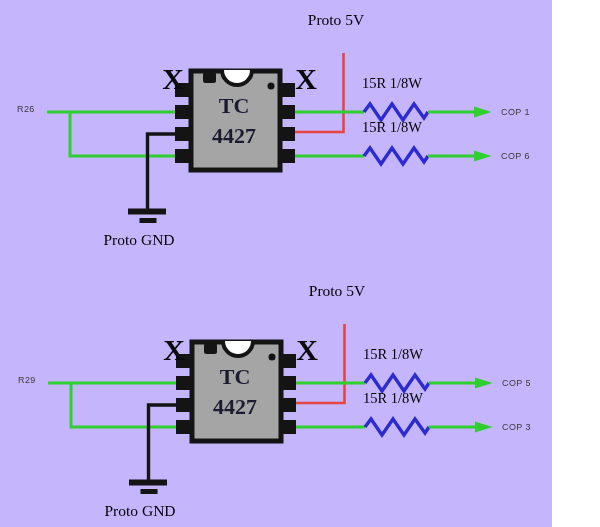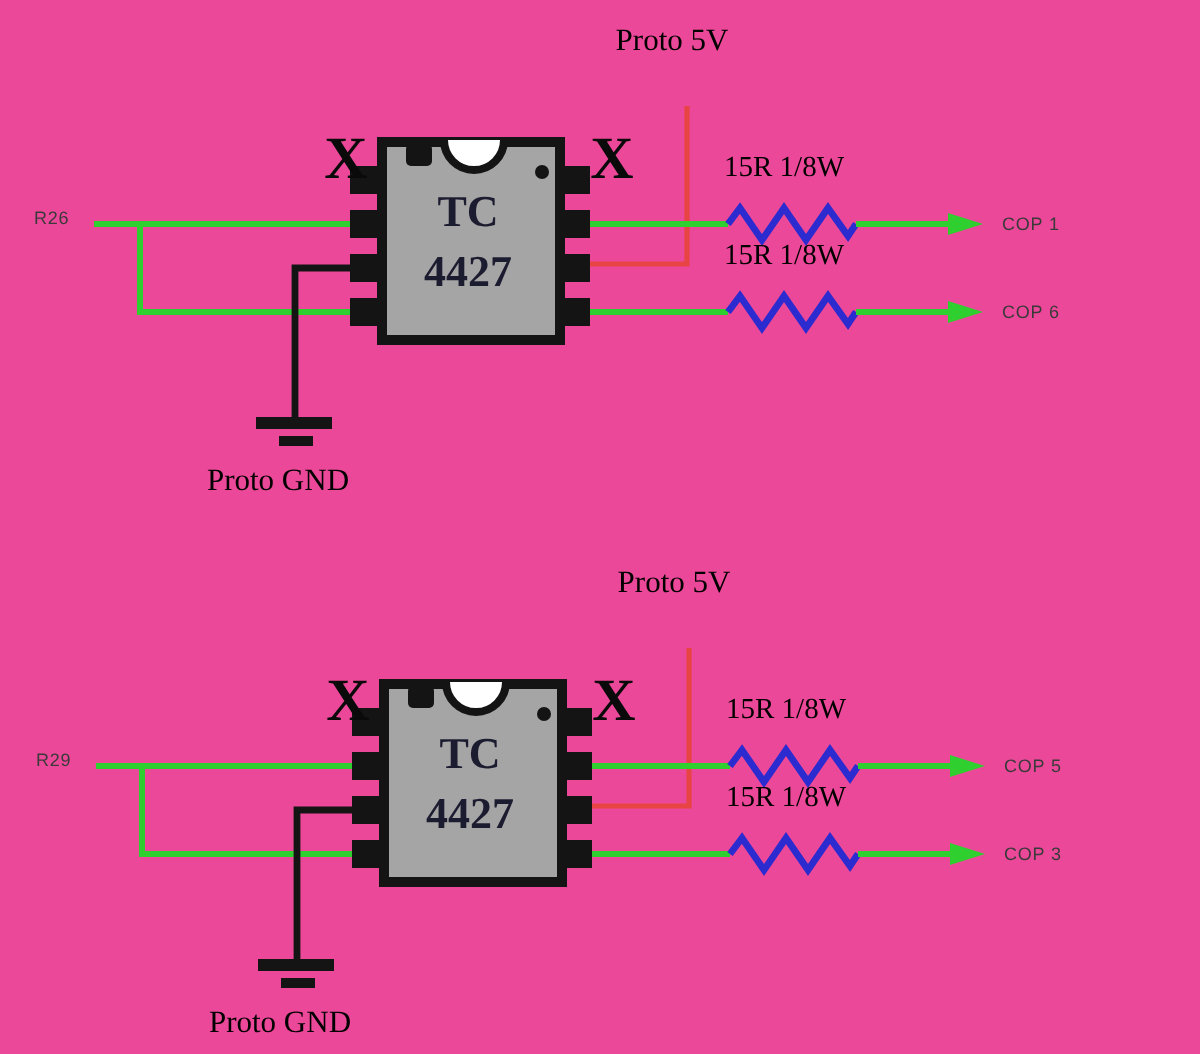--- a/index.html
+++ b/index.html
@@ -1,20 +1,20 @@
 <!DOCTYPE html>
 <html><head>
 <meta charset="utf-8">
 <style>
   html, body { margin: 0; padding: 0; background: #ffffff; }
   .canvas {
     position: relative;
-    width: 600px;
+    width: 552px;
     height: 527px;
-    background: #ec4899;
+    background: #c4b5fd;
     overflow: hidden;
   }
   svg { display: block; }
 
   
   .wire-green { stroke: #2fcf2f; stroke-width: 3;   fill: none; }
   .wire-red   { stroke: #e84444; stroke-width: 2.6; fill: none; }
   .wire-black { stroke: #141414; stroke-width: 3.4; fill: none; }
   .resistor   { stroke: #2b2bd0; stroke-width: 3.4; fill: none; stroke-linejoin: miter; }
   .arrowhead  { fill: #2fcf2f; stroke: none; }

